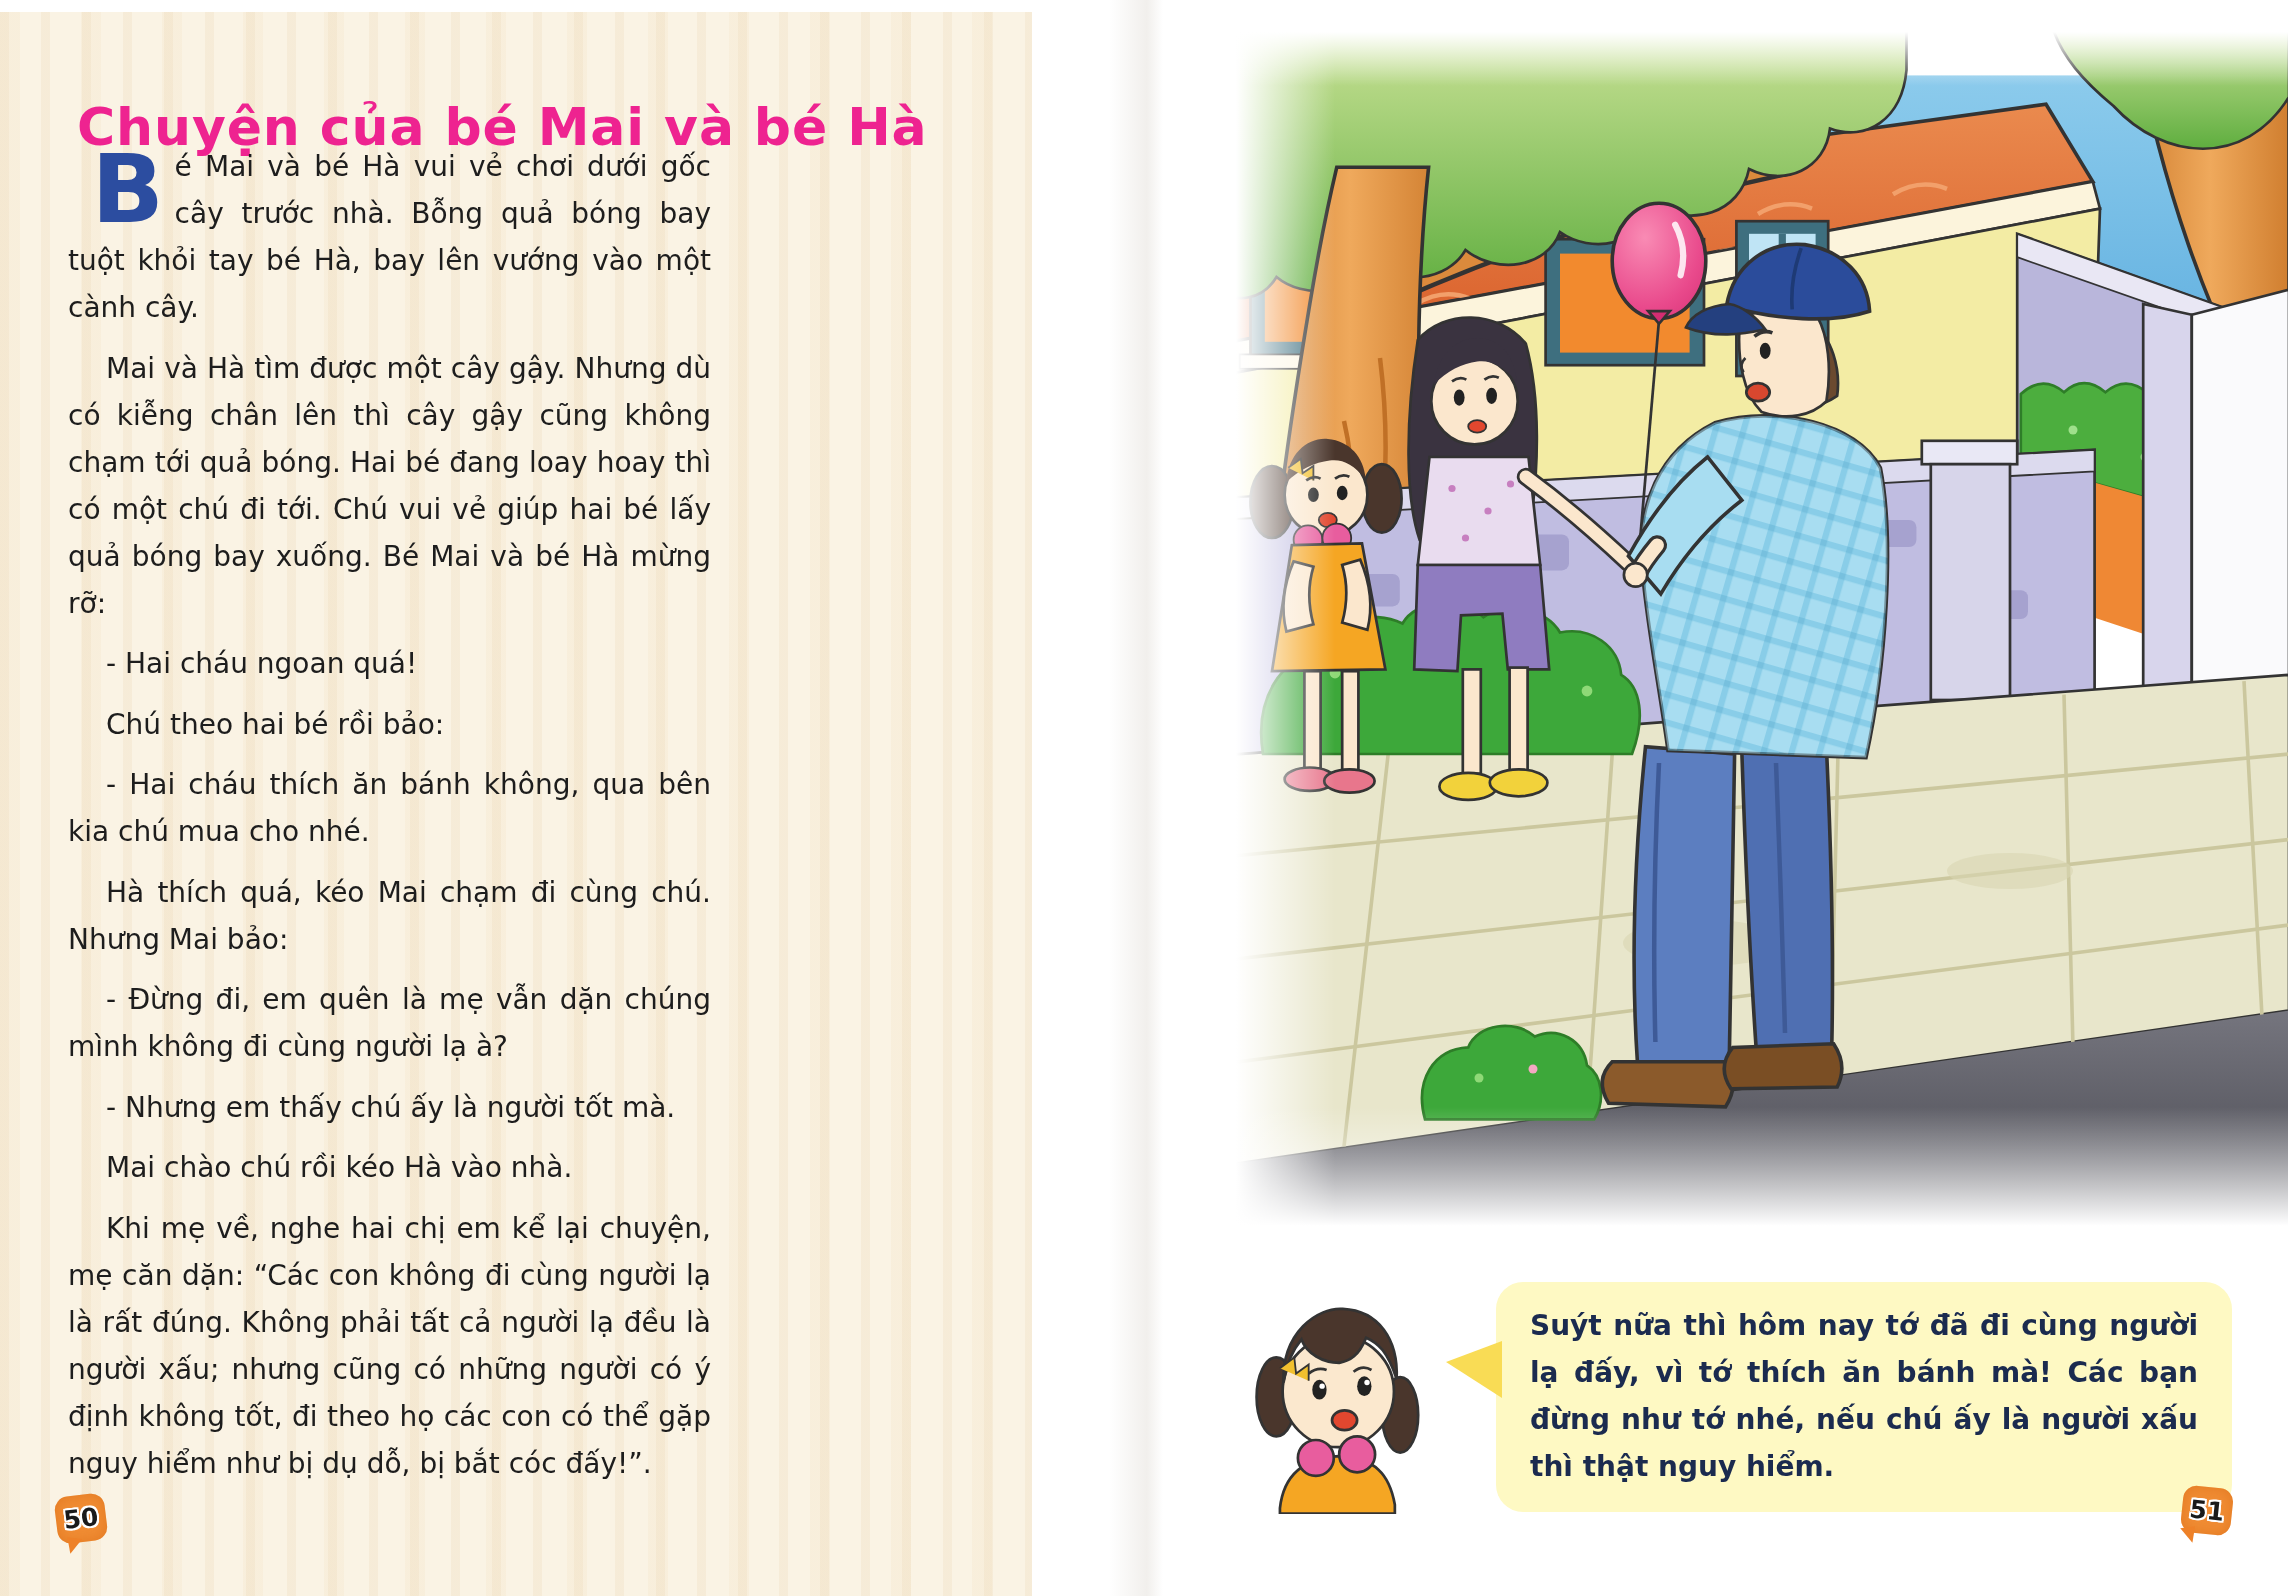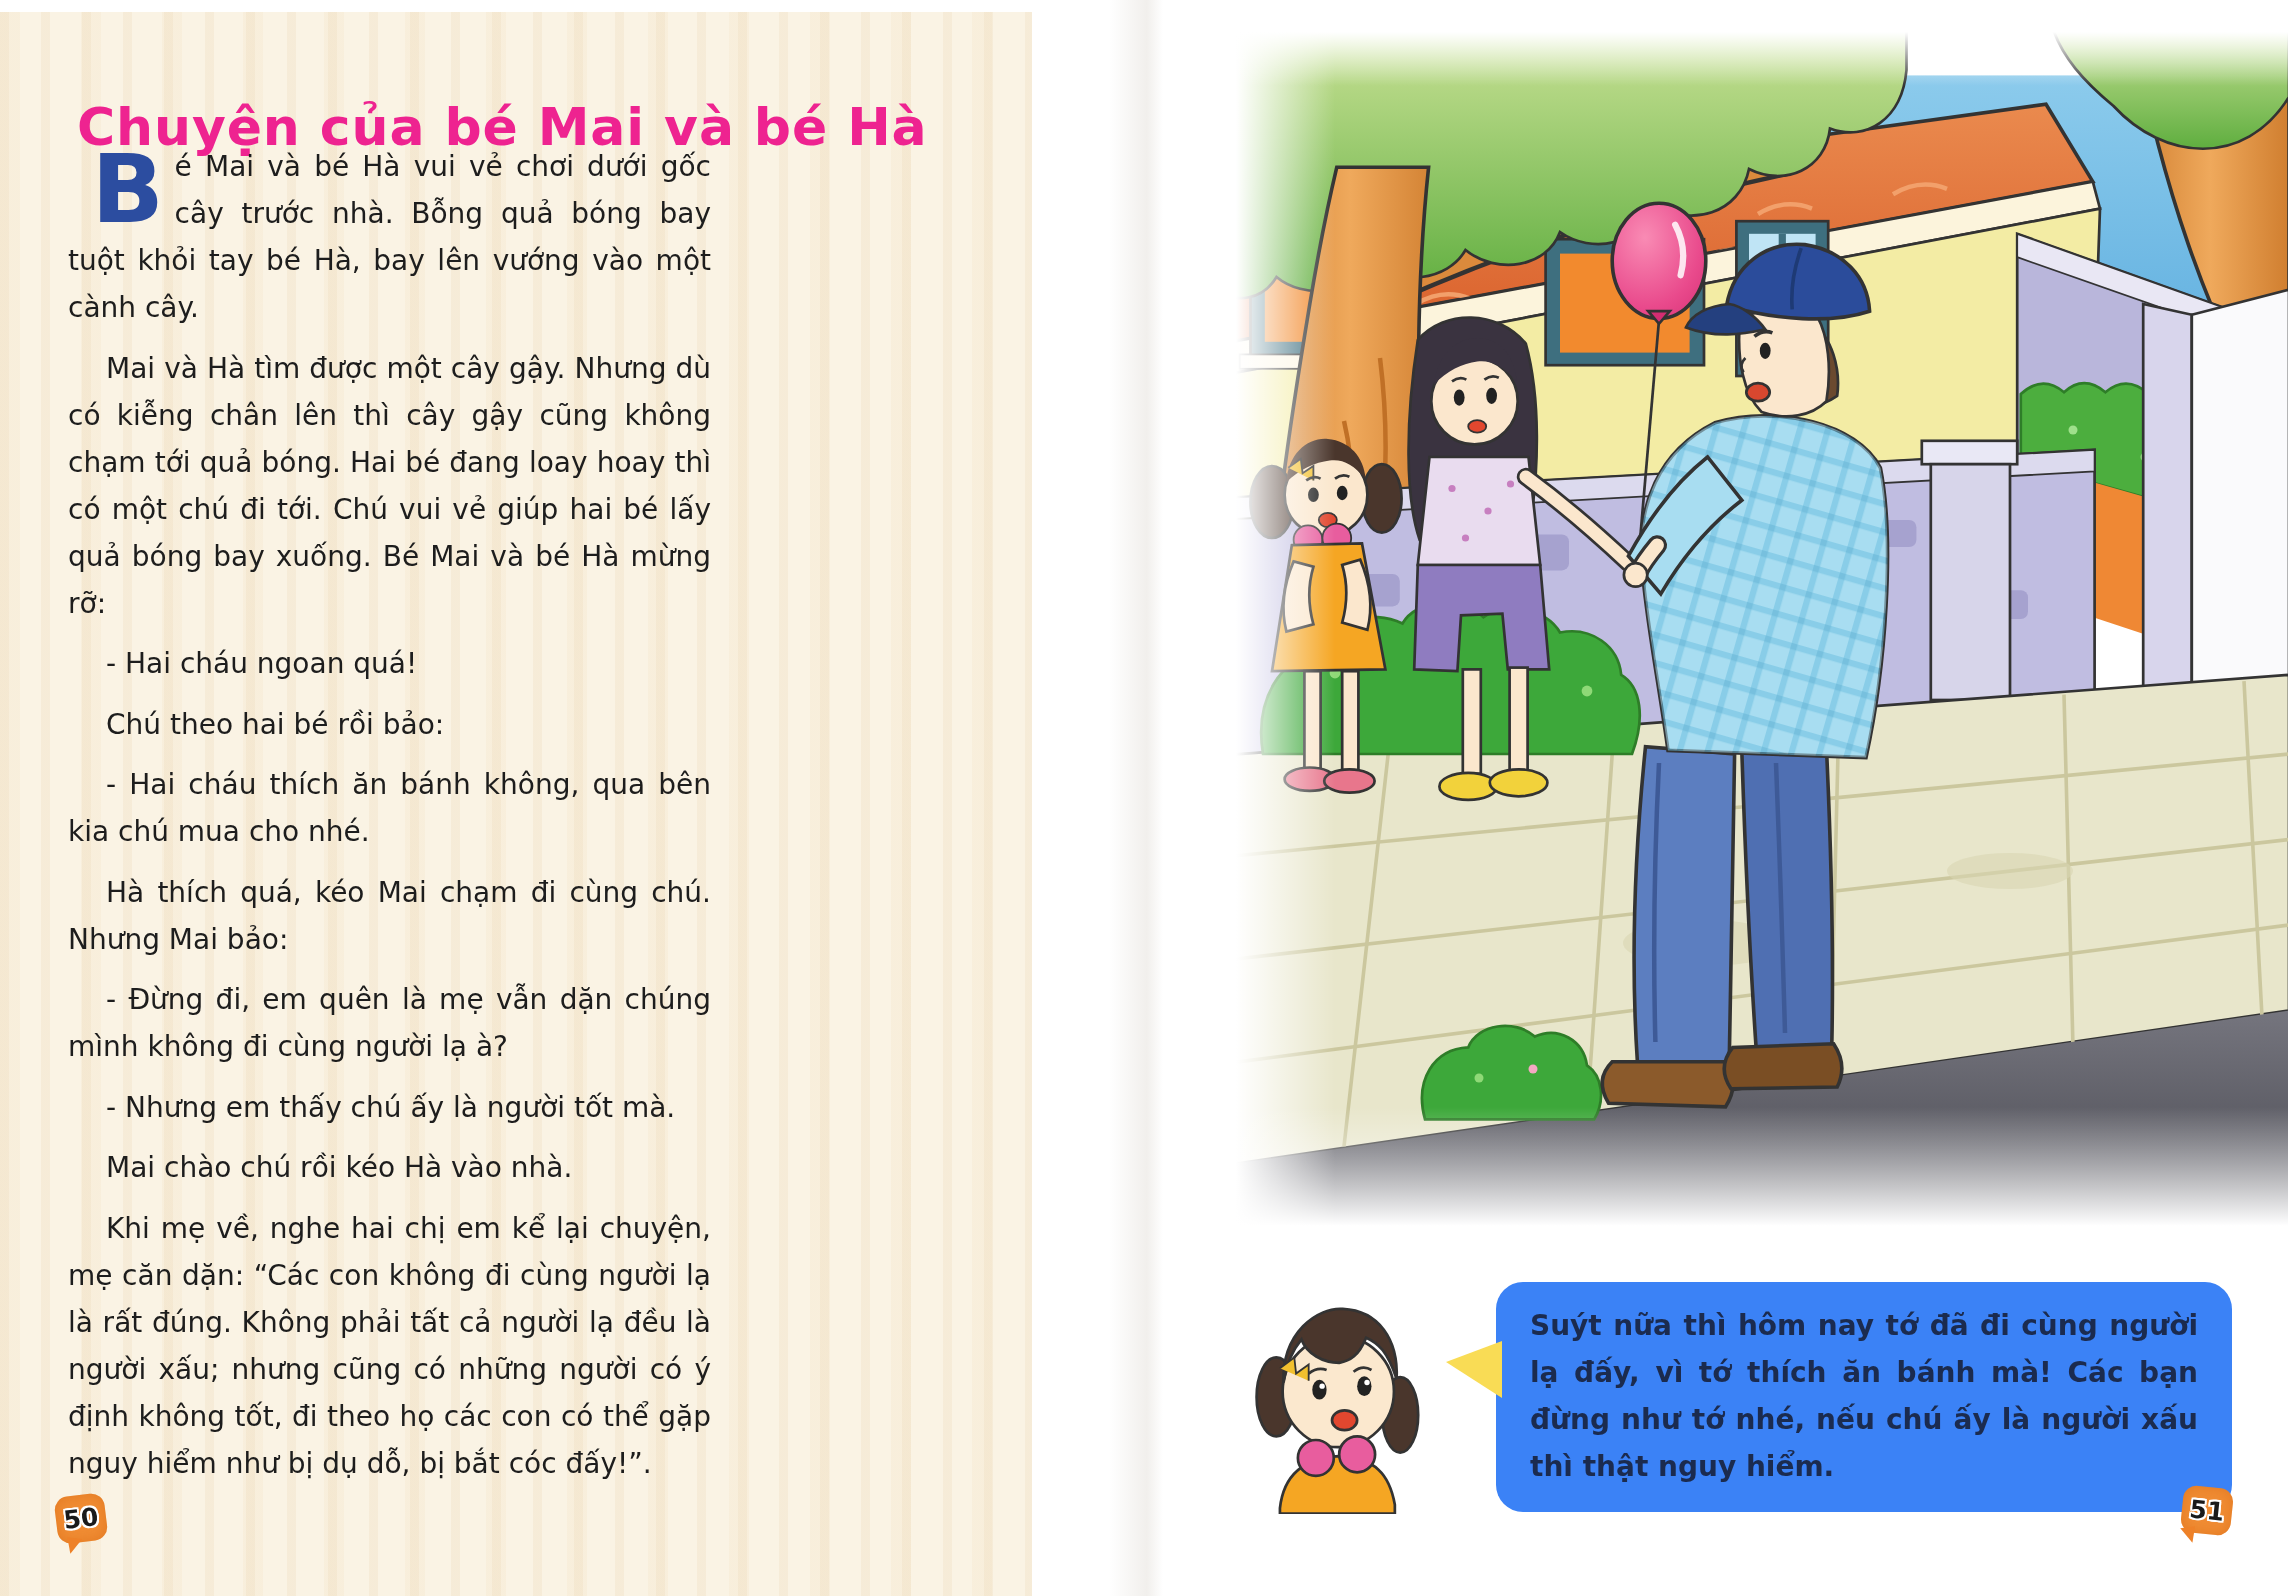--- a/index.html
+++ b/index.html
@@ -66,21 +66,21 @@
   .fade-left{left:1236px;top:32px;width:99px;height:1210px;
     background:linear-gradient(90deg,#fff 0%,rgba(255,255,255,0) 100%);}
   .fade-top{left:1236px;top:32px;width:1053px;height:54px;
     background:linear-gradient(180deg,#fff 0%,rgba(255,255,255,0) 100%);}
   .fade-bottom{left:1236px;top:1107px;width:1053px;height:135px;
     background:linear-gradient(0deg,#fff 12%,rgba(255,255,255,0) 100%);}
   
   .callout-avatar{position:absolute;left:1253px;top:1282px;width:167px;height:232px;}
   .speech-bubble{
     position:absolute;left:1496px;top:1282px;width:736px;
-    background:#3b82f6;border-radius:27px;padding:20px 34px 21.6px 34px;
+    background:#fef9c3;border-radius:27px;padding:20px 34px 21.6px 34px;
     box-sizing:border-box;
   }
   .speech-bubble::before{
     content:"";position:absolute;left:-50px;top:59px;
     border-top:21.6px solid transparent;border-bottom:36px solid transparent;
     border-right:56px solid #F9DC55;
   }
   .speech-text{
     font-size:28px;font-weight:bold;line-height:47px;color:#1B2B4F;text-align:justify;
   }

